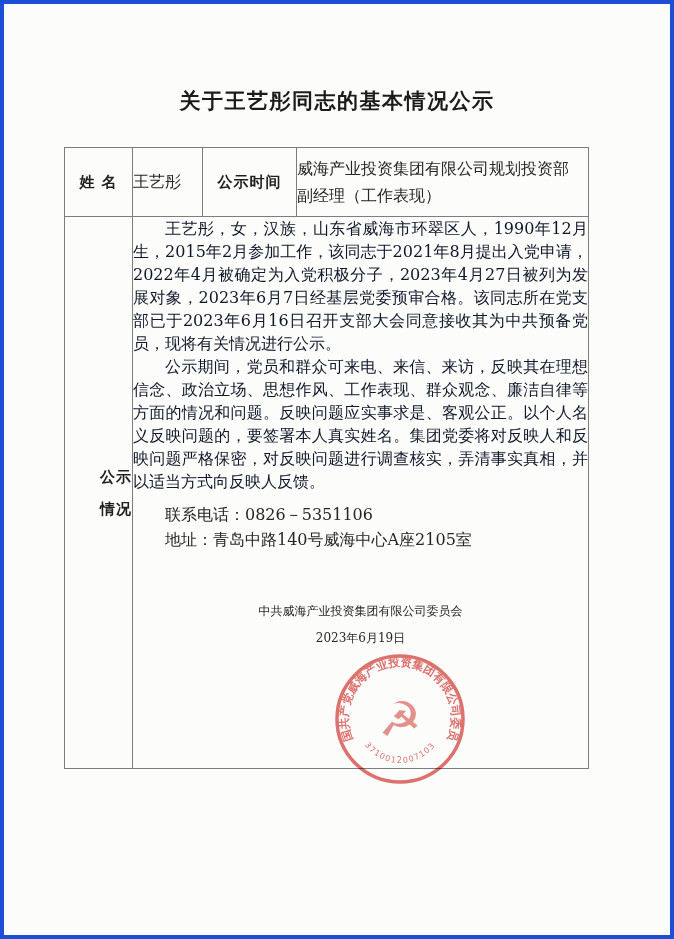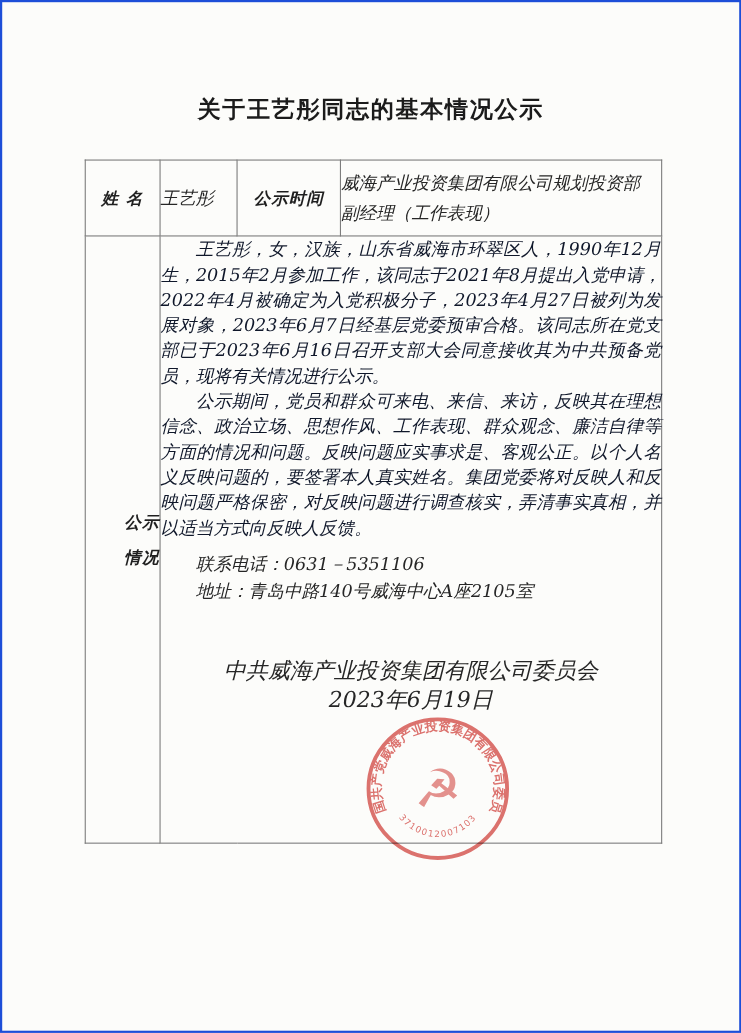--- a/index.html
+++ b/index.html
@@ -1,49 +1,49 @@
 <!DOCTYPE html>
 <html><head>
 <meta charset="utf-8">
 <style>
   html,body { margin:0; padding:0; background:#ffffff; }
   .page {
     position:relative; width:674px; height:939px;
     background:#fcfcfa; overflow:hidden; box-sizing:border-box;
-    border:2px solid #1d4ed8;
+    border:4px solid #1d4ed8;
     font-family:"DejaVu Serif","Liberation Serif",serif; color:#262626;
   }
   .doc-title {
     position:absolute; top:83px; left:0; width:100%;
     text-align:center; font-size:21px; font-weight:bold;
     letter-spacing:1.5px; color:#1b1b1b;
   }
   table.notice {
-    position:absolute; left:75px; top:143px; width:524px;
-    border-collapse:collapse; table-layout:fixed;font-style:italic;
+    position:absolute; left:60px; top:143px; width:524px;
+    border-collapse:collapse; table-layout:fixed;
   }
   table.notice td { border:1px solid #7d7d7d; padding:0; background:transparent; }
   .cell-label {
     font-family:"DejaVu Sans","Liberation Sans",sans-serif;
     font-weight:bold; font-size:15px; text-align:center;
     letter-spacing:1px; color:#1f1f1f;
   }
   .name-cell  { text-align:left; font-size:16px; }
   .unit-cell  { font-size:16px; line-height:27px; padding:4px 8px;margin-left:22px; }
   .time-cell  { text-align:center; font-size:16.5px; letter-spacing:0.5px; }
   .info-label-cell { text-align:right; }
   .info-label-line { display:block; line-height:32px; }
   .info-cell { vertical-align:top; padding:76px 12px 0 16px; }
   .body-par {
     margin:0; font-size:16px; line-height:23px;
     text-align:justify; text-indent:2em; color:#0f172a;
   }
   .contact-block { margin-top:9px; padding-left:2em; font-size:16px; line-height:25px; }
   .contact-line { display:block; }
-  .signature-block { margin-top:46px; text-align:center; font-size:20px; line-height:27px; }
+  .signature-block { margin-top:46px; text-align:center; font-size:12px; line-height:27px; }
   .signature-line { display:block; }
   .seal {
     position:absolute; left:326px; top:645px; width:140px; height:140px;
     opacity:0.85; mix-blend-mode:multiply; pointer-events:none;
   }
 </style>
 </head>
 <body>
 
 <div class="page">
@@ -69,21 +69,21 @@
     </tr>
     <tr style="height:552px">
       <td class="cell-label info-label-cell">
         <span class="info-label-line">公示</span>
         <span class="info-label-line">情况</span>
       </td>
       <td class="info-cell" colspan="3">
         <p class="body-par">王艺彤，女，汉族，山东省威海市环翠区人，1990年12月生，2015年2月参加工作，该同志于2021年8月提出入党申请，2022年4月被确定为入党积极分子，2023年4月27日被列为发展对象，2023年6月7日经基层党委预审合格。该同志所在党支部已于2023年6月16日召开支部大会同意接收其为中共预备党员，现将有关情况进行公示。</p>
         <p class="body-par">公示期间，党员和群众可来电、来信、来访，反映其在理想信念、政治立场、思想作风、工作表现、群众观念、廉洁自律等方面的情况和问题。反映问题应实事求是、客观公正。以个人名义反映问题的，要签署本人真实姓名。集团党委将对反映人和反映问题严格保密，对反映问题进行调查核实，弄清事实真相，并以适当方式向反映人反馈。</p>
         <div class="contact-block">
-          <span class="contact-line">联系电话：0631－5351106</span>
+          <span class="contact-line">联系电话：0826－5351106</span>
           <span class="contact-line">地址：青岛中路140号威海中心A座2105室</span>
         </div>
         <div class="signature-block">
           <span class="signature-line">中共威海产业投资集团有限公司委员会</span>
           <span class="signature-line">2023年6月19日</span>
         </div>
       </td>
     </tr>
   </tbody>
     </table>

